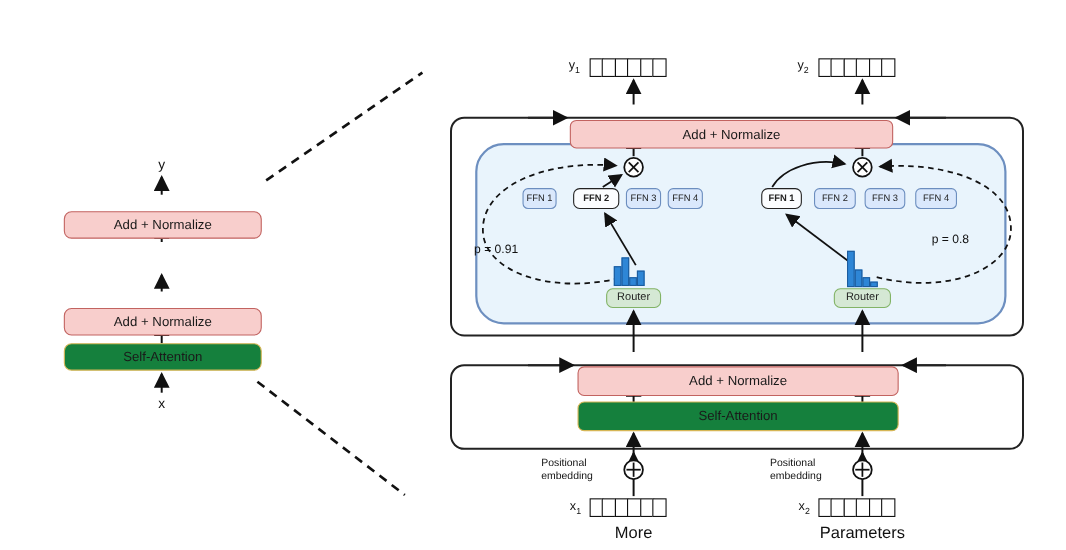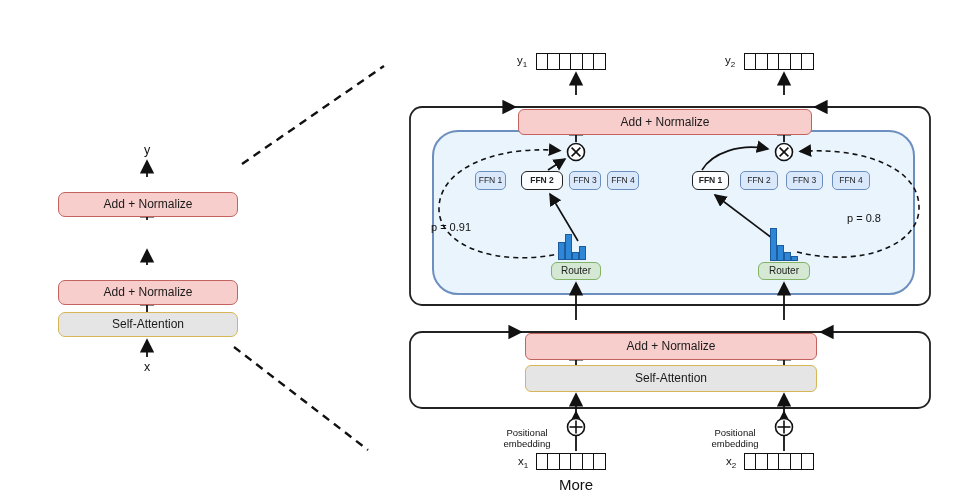--- a/index.html
+++ b/index.html
@@ -10,21 +10,21 @@
   .abs{position:absolute;}
   svg{position:absolute;left:0;top:0;z-index:2;pointer-events:none;}
 
   
   .block{
     position:absolute;border-radius:7px;text-align:center;
     font-size:12px;color:#1a1a1a;z-index:3;box-sizing:border-box;
   }
   .pink  {background:#F8CECC;border:1.4px solid #C26360;margin-top:15px;}
   .blue  {background:#E9F4FC;border:1.4px solid #7EA6E0;}
-  .yellow{background:#e5e5e5;border:1.4px solid #D6B656;}
+  .yellow{background:#15803d;border:1.4px solid #D6B656;}
 
   
   .lblock{left:58px;width:180px;height:25px;line-height:23px;}
 
   
   .bar-wide{z-index:3;border-radius:6px;text-align:center;font-size:12px;}
 
   
   #expert-container{
     left:432px;top:130px;width:483px;height:165px;z-index:1;
@@ -58,21 +58,21 @@
     width:13px;height:17px;background:#fff;border:1.6px solid #111;
     box-sizing:border-box;margin-left:-1.6px;
   }
   .token .cell:first-child{margin-left:0;}
 
   .small-label{position:absolute;z-index:3;font-size:11.5px;color:#111;}
   .small-label sub{font-size:8px;}
   .p-label{position:absolute;z-index:3;font-size:11px;color:#111;text-align:center;width:70px;}
   .pos-label{
     position:absolute;z-index:3;font-size:9.5px;line-height:11px;color:#111;
-    width:70px;text-align:center;margin-top:11px;
+    width:70px;
   }
   .caption{position:absolute;z-index:3;font-size:15px;color:#111;text-align:center;}
   .axis-label{position:absolute;z-index:3;font-size:12.5px;color:#111;text-align:center;width:30px;}
 </style>
 </head>
 <body>
 
 <div id="canvas">
 
   <div id="expert-container" class="abs"></div>
@@ -249,14 +249,15 @@
   <div class="token" style="left:744px;top:453px;">
       <div class="cell"></div>
       <div class="cell"></div>
       <div class="cell"></div>
       <div class="cell"></div>
       <div class="cell"></div>
       <div class="cell"></div>
     </div>
 
   <div class="caption" style="left:536px;top:476px;width:80px;">More</div>
+  <div class="caption" style="left:709px;top:476px;width:150px;">Parameters</div>
 
 </div>
 
 </body></html>

